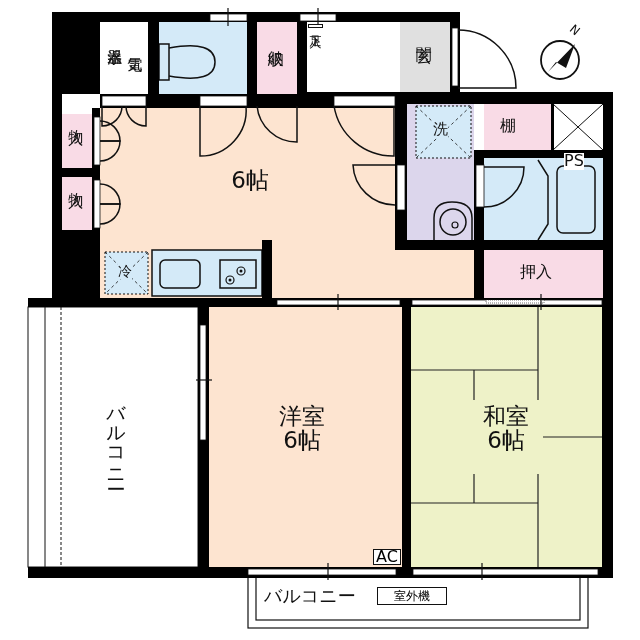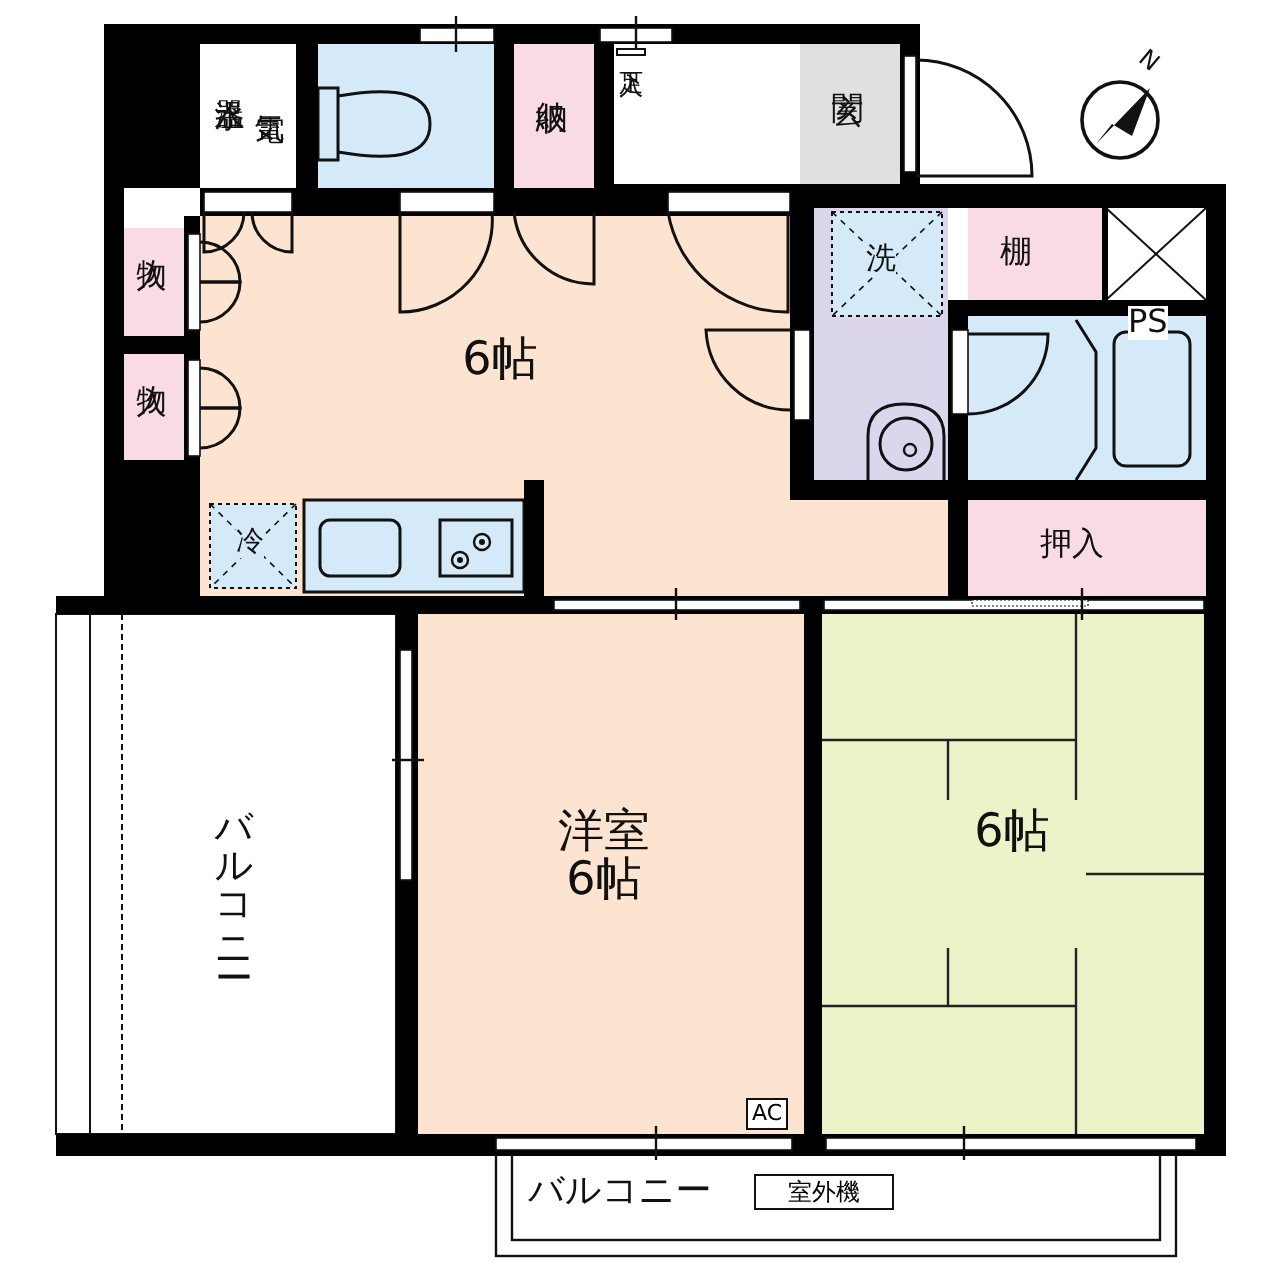--- a/index.html
+++ b/index.html
@@ -178,26 +178,27 @@
 </svg>
 
 <div class="lbl room-big" style="left:215px;top:168px;width:70px;">
   <div>6帖</div>
 </div>
 <div class="lbl room-big" style="left:262px;top:404px;width:80px;">
   <div>洋室</div>
   <div>6帖</div>
 </div>
 <div class="lbl room-big" style="left:466px;top:404px;width:80px;">
+  <div>和室</div>
   <div>6帖</div>
 </div>
 <div class="lbl vert" style="left:106px;top:392px;font-size:19px;">バルコニー</div>
 <div class="lbl" style="left:264px;top:587px;font-size:18px;">バルコニー</div>
 <div class="boxlbl" style="left:377px;top:587px;">室外機</div>
-<div class="boxlbl" style="left:373px;top:549px;font-size:11px;line-height:14px;padding:0 2px;">AC</div>
+<div class="boxlbl" style="left:373px;top:549px;font-size:16px;line-height:14px;padding:0 2px;">AC</div>
 
 <div class="lbl vert room-sm" style="left:415px;top:34px;">玄関</div>
 <div class="lbl vert" style="left:308px;top:24px;font-size:12px;border:1px solid #111;background:#fff;padding:1px 0;">下足入</div>
 <div class="lbl vert room-sm" style="left:267px;top:38px;">収納</div>
 <div class="lbl vert" style="left:106px;top:38px;font-size:15px;">温水器</div>
 <div class="lbl vert" style="left:126px;top:46px;font-size:15px;">電気</div>
 <div class="lbl vert" style="left:67px;top:118px;font-size:15px;">物入</div>
 <div class="lbl vert" style="left:67px;top:181px;font-size:15px;">物入</div>
 <div class="lbl room-sm" style="left:500px;top:118px;">棚</div>
 <div class="lbl room-sm" style="left:564px;top:118px;background:#fff;margin-top:35px;">PS</div>

